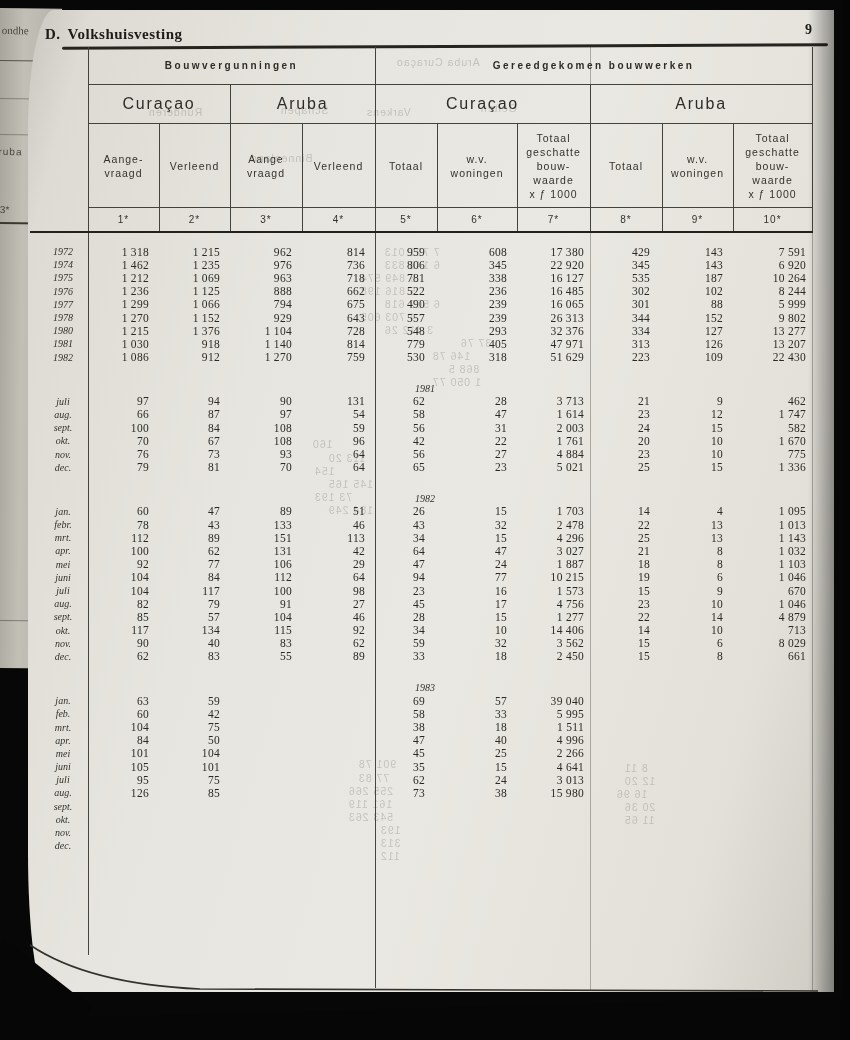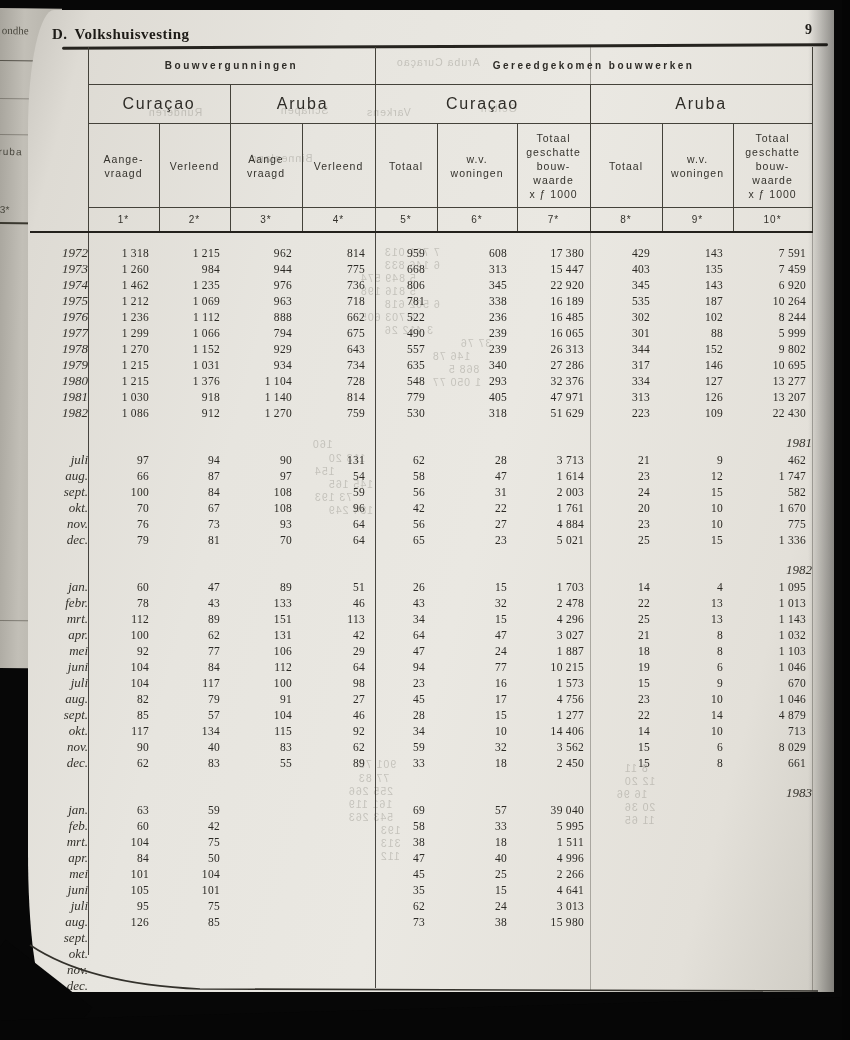--- a/index.html
+++ b/index.html
@@ -22,21 +22,21 @@
   .page{
     position:absolute;left:28px;top:10px;width:806px;height:982px;
     background:linear-gradient(105deg,#c9c6bf 0%,#dedbd4 6%,#e7e5df 30%,#eae8e2 55%,#e3e0d9 85%,#cfccc4 99%);
     border-top-left-radius:26px 120px;border-bottom-left-radius:18px 140px;
   }
   .page::after{ 
     content:"";position:absolute;right:0;top:0;width:26px;height:100%;
     background:linear-gradient(90deg,rgba(0,0,0,0),rgba(0,0,0,0.38));
     pointer-events:none;
   }
-  .title-row{position:absolute;left:24px;top:16px;font-weight:bold;font-size:15px;color:#1d1b17;letter-spacing:.5px;}
+  .title-row{position:absolute;left:17px;top:16px;font-weight:bold;font-size:15px;color:#1d1b17;letter-spacing:.5px;}
   .title-row .sec{margin-right:7px;}
   .pageno{position:absolute;right:22px;top:12px;font-weight:bold;font-size:14px;color:#1d1b17;}
   .toprule{position:absolute;left:34px;top:35px;width:766px;height:3px;background:#26241f;transform:rotate(-0.25deg);border-radius:2px;}
   
   .vline{position:absolute;width:1px;background:rgba(42,40,35,.85);}
   .vline.faint{background:rgba(70,68,60,.38);}
   
   table.main{
     position:absolute;left:2px;top:37px;width:782px;
     border-collapse:collapse;table-layout:fixed;
@@ -52,21 +52,21 @@
     vertical-align:top;padding-top:9px;white-space:pre-line;line-height:14px;
   }
   .coln{font-family:"Liberation Sans",sans-serif;font-weight:normal;font-size:10px;letter-spacing:1px;color:#34322c;text-align:center;height:23px;}
   .bL{border-left:1px solid #44423a;}
   .bR{border-right:1px solid #44423a;}
   .bB{border-bottom:1px solid #44423a;}
   .hv{border-bottom:2px solid #23211c;}
   
   tbody tr{height:13.2px;}
   tbody tr.spacer{height:13px;}
-  tbody td.row-label{font-style:italic;font-size:13px;color:#33312b;padding-left:8px;text-align:right;white-space:nowrap;margin-top:20px;}
+  tbody td.row-label{font-style:italic;font-size:10px;color:#33312b;padding-left:8px;text-align:center;white-space:nowrap;margin-top:20px;}
   tbody td.sec-year{height:30px;vertical-align:bottom;padding-bottom:1px;}
   tbody td.num{font-size:11.5px;text-align:right;padding-right:10px;letter-spacing:.3px;white-space:nowrap;}
   tbody td.c7,tbody td.c10{padding-right:6px;}
   tbody td.c5,tbody td.c8{padding-right:12px;}
   
   .ghost{
     position:absolute;font-size:10.5px;color:#7d7b72;opacity:.34;
     transform:scaleX(-1);filter:blur(.4px);white-space:nowrap;
     font-family:"Liberation Sans",sans-serif;letter-spacing:1px;pointer-events:none;
   }
@@ -233,62 +233,49 @@
           <td class="num c3">962</td>
           <td class="num c4">814</td>
           <td class="num c5">959</td>
           <td class="num c6">608</td>
           <td class="num c7">17 380</td>
           <td class="num c8">429</td>
           <td class="num c9">143</td>
           <td class="num c10">7 591</td>
         </tr>
         <tr>
-          <td class="row-label">1973</td>
-          <td class="num c1">1 260</td>
-          <td class="num c2">984</td>
-          <td class="num c3">944</td>
-          <td class="num c4">775</td>
-          <td class="num c5">668</td>
-          <td class="num c6">313</td>
-          <td class="num c7">15 447</td>
-          <td class="num c8">403</td>
-          <td class="num c9">135</td>
-          <td class="num c10">7 459</td>
-        </tr>
-        <tr>
           <td class="row-label">1974</td>
           <td class="num c1">1 462</td>
           <td class="num c2">1 235</td>
           <td class="num c3">976</td>
           <td class="num c4">736</td>
           <td class="num c5">806</td>
           <td class="num c6">345</td>
           <td class="num c7">22 920</td>
           <td class="num c8">345</td>
           <td class="num c9">143</td>
           <td class="num c10">6 920</td>
         </tr>
         <tr>
           <td class="row-label">1975</td>
           <td class="num c1">1 212</td>
           <td class="num c2">1 069</td>
           <td class="num c3">963</td>
           <td class="num c4">718</td>
           <td class="num c5">781</td>
           <td class="num c6">338</td>
-          <td class="num c7">16 189</td>
+          <td class="num c7">16 127</td>
           <td class="num c8">535</td>
           <td class="num c9">187</td>
           <td class="num c10">10 264</td>
         </tr>
         <tr>
           <td class="row-label">1976</td>
           <td class="num c1">1 236</td>
-          <td class="num c2">1 112</td>
+          <td class="num c2">1 125</td>
           <td class="num c3">888</td>
           <td class="num c4">662</td>
           <td class="num c5">522</td>
           <td class="num c6">236</td>
           <td class="num c7">16 485</td>
           <td class="num c8">302</td>
           <td class="num c9">102</td>
           <td class="num c10">8 244</td>
         </tr>
         <tr>
@@ -311,33 +298,20 @@
           <td class="num c3">929</td>
           <td class="num c4">643</td>
           <td class="num c5">557</td>
           <td class="num c6">239</td>
           <td class="num c7">26 313</td>
           <td class="num c8">344</td>
           <td class="num c9">152</td>
           <td class="num c10">9 802</td>
         </tr>
         <tr>
-          <td class="row-label">1979</td>
-          <td class="num c1">1 215</td>
-          <td class="num c2">1 031</td>
-          <td class="num c3">934</td>
-          <td class="num c4">734</td>
-          <td class="num c5">635</td>
-          <td class="num c6">340</td>
-          <td class="num c7">27 286</td>
-          <td class="num c8">317</td>
-          <td class="num c9">146</td>
-          <td class="num c10">10 695</td>
-        </tr>
-        <tr>
           <td class="row-label">1980</td>
           <td class="num c1">1 215</td>
           <td class="num c2">1 376</td>
           <td class="num c3">1 104</td>
           <td class="num c4">728</td>
           <td class="num c5">548</td>
           <td class="num c6">293</td>
           <td class="num c7">32 376</td>
           <td class="num c8">334</td>
           <td class="num c9">127</td>

